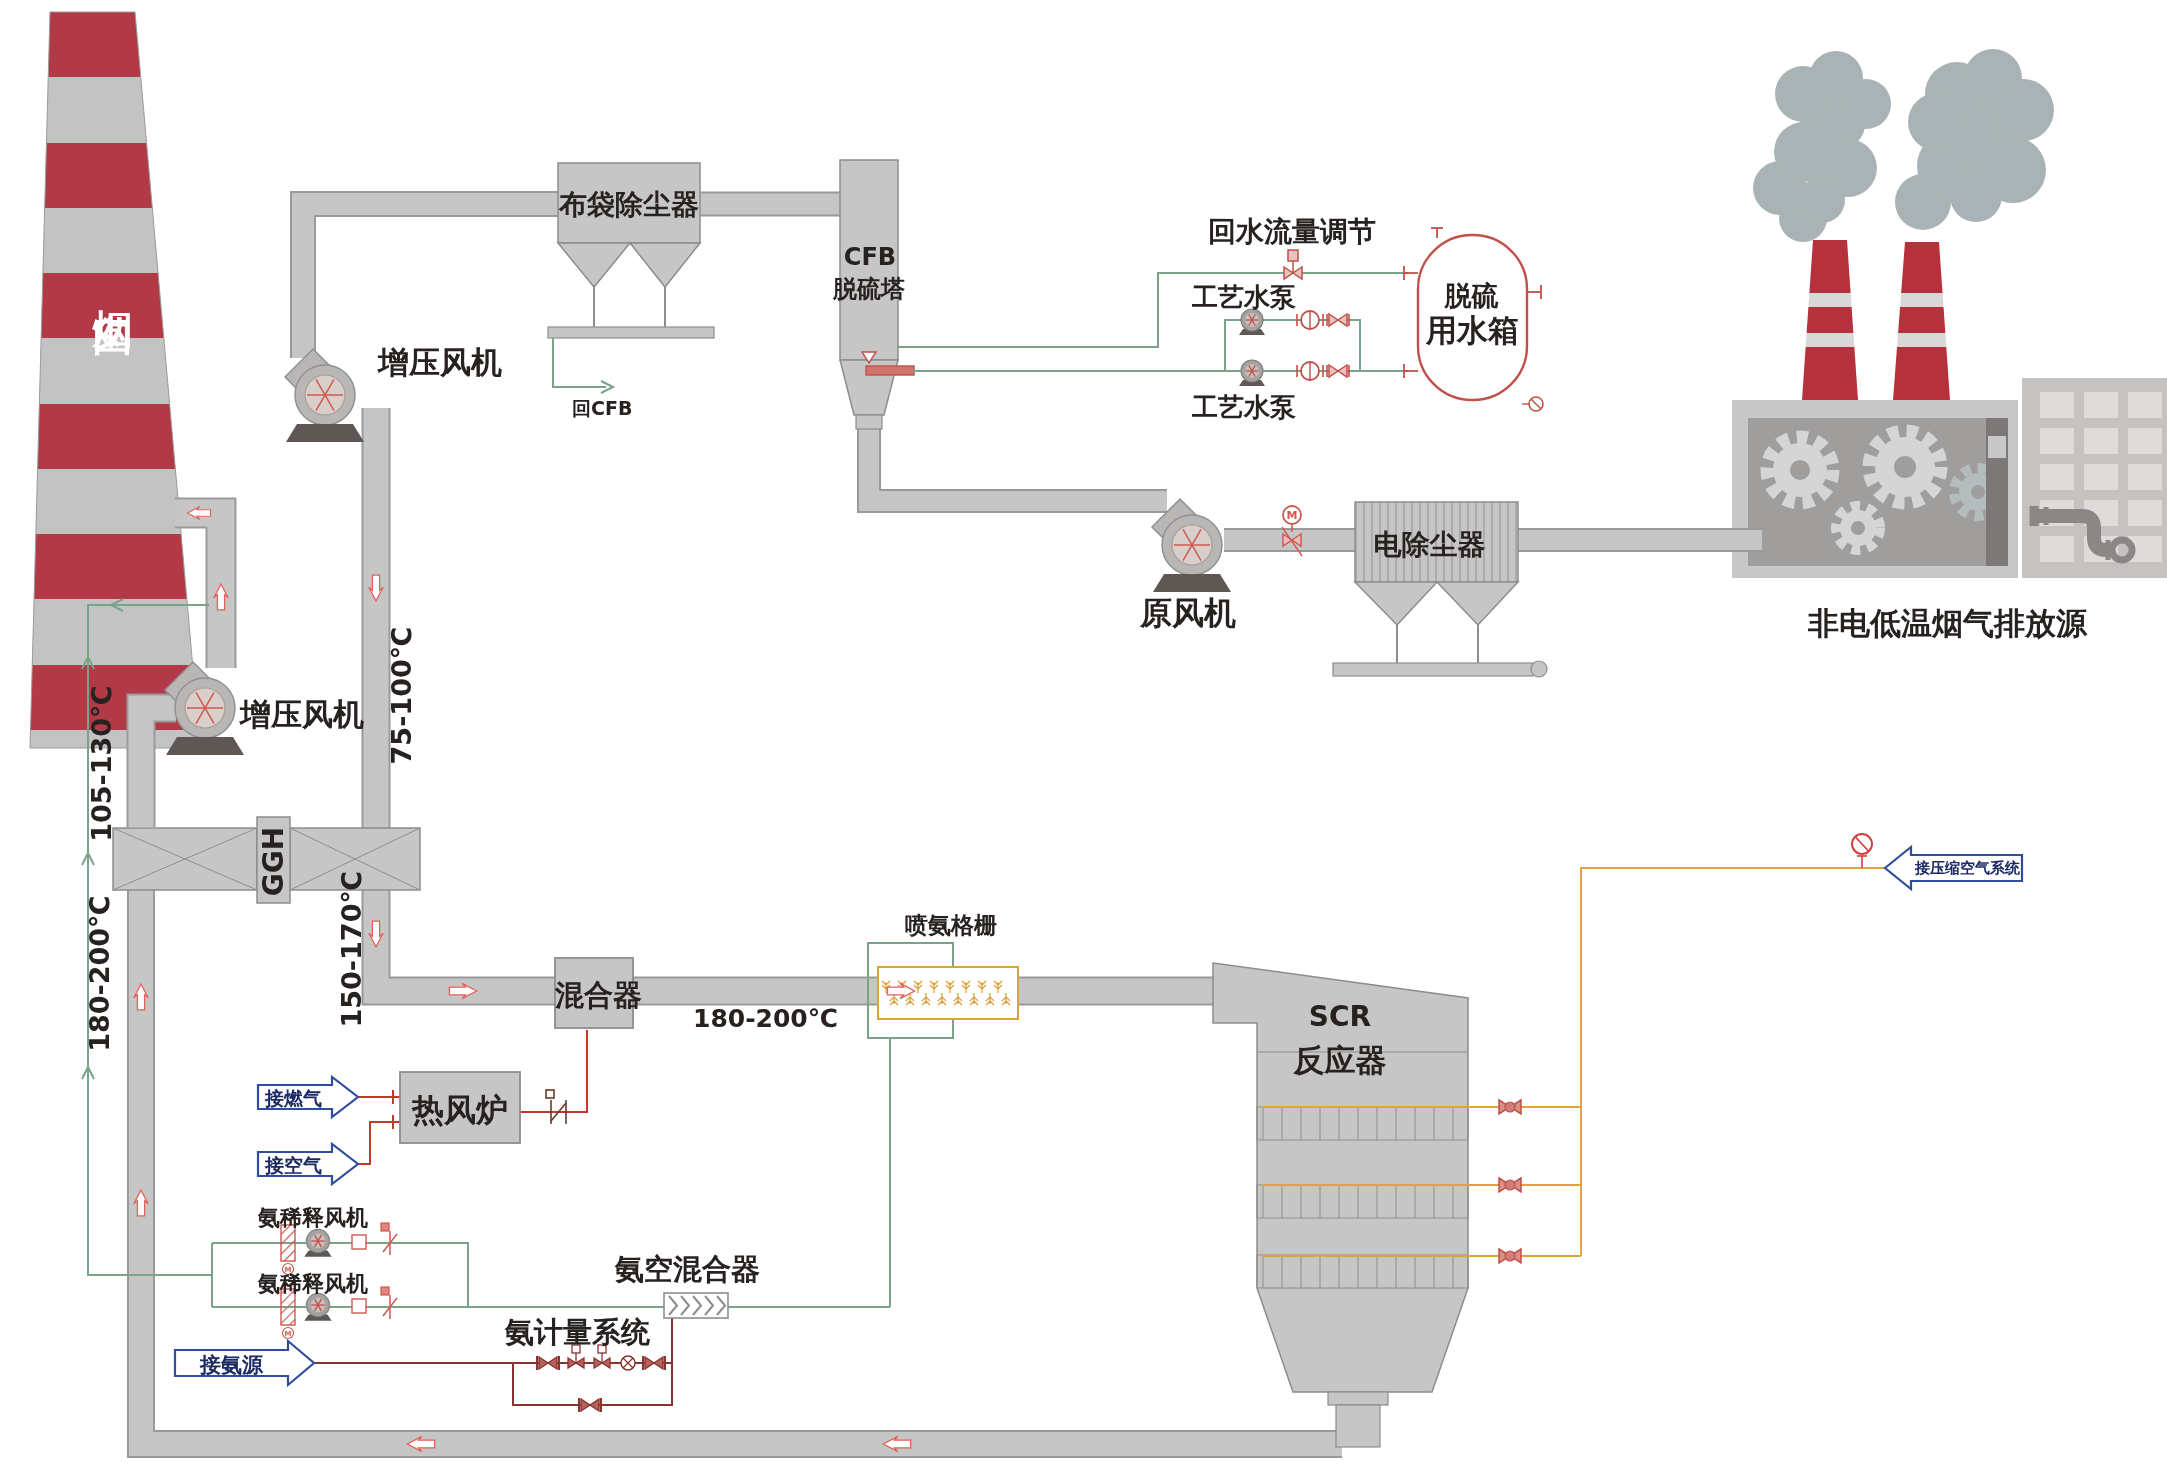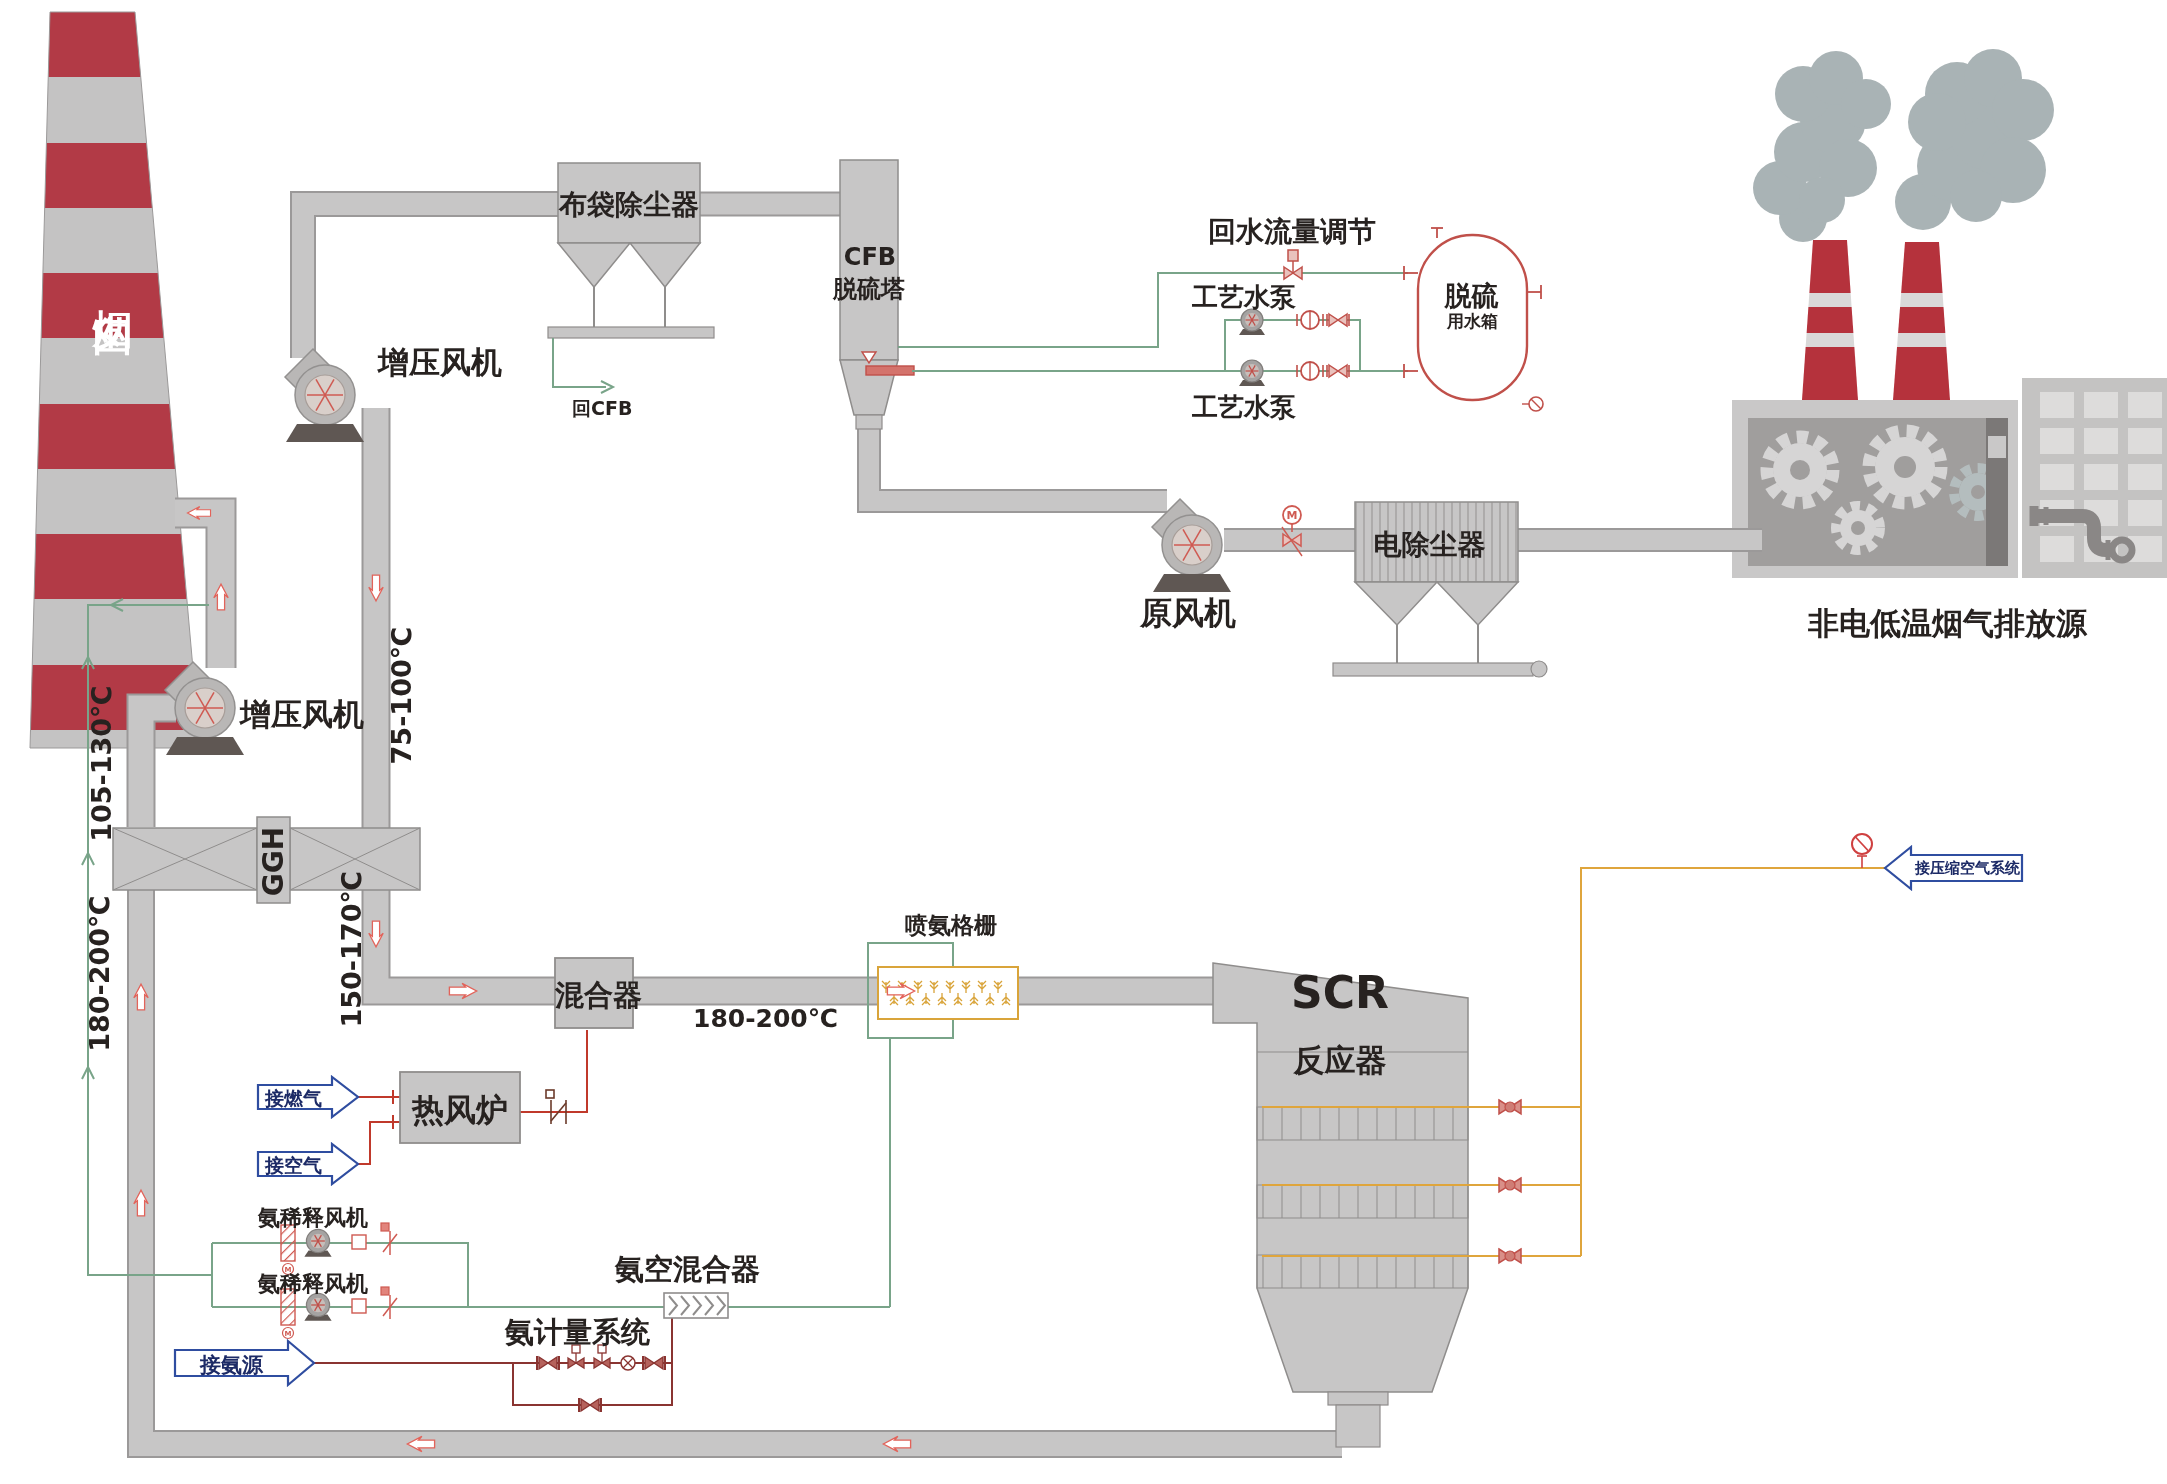--- a/index.html
+++ b/index.html
@@ -480,28 +480,28 @@
 <div class="lbl" style="left:378px;top:342px;font-size:31px;">增压风机</div>
 <div class="lbl" style="left:240px;top:694px;font-size:31px;">增压风机</div>
 <div class="lbl rot" style="left:21px;top:748px;width:160px;font-size:27px;">105-130℃</div>
 <div class="lbl rot" style="left:326px;top:680px;width:150px;font-size:27px;">75-100℃</div>
 <div class="lbl rot" style="left:19px;top:958px;width:160px;font-size:27px;">180-200℃</div>
 <div class="lbl rot" style="left:276px;top:937px;width:150px;font-size:27px;">150-170℃</div>
 <div class="lbl rot" style="left:229px;top:845px;width:89px;font-size:28px;">GGH</div>
 <div class="lbl c" style="left:555px;top:976px;width:78px;font-size:29px;">混合器</div>
 <div class="lbl" style="left:693px;top:1004px;font-size:25px;">180-200℃</div>
 <div class="lbl" style="left:905px;top:910px;font-size:23px;">喷氨格栅</div>
-<div class="lbl c" style="left:1290px;top:967px;width:100px;font-size:44px;">SCR</div>
+<div class="lbl c" style="left:1290px;top:1000px;width:100px;font-size:28px;">SCR</div>
 <div class="lbl c" style="left:1283px;top:1040px;width:114px;font-size:31px;">反应器</div>
 <div class="lbl c" style="left:400px;top:1089px;width:120px;font-size:32px;">热风炉</div>
 <div class="lbl" style="left:1140px;top:592px;font-size:32px;">原风机</div>
 <div class="lbl c" style="left:1355px;top:526px;width:149px;font-size:28px;">电除尘器</div>
 <div class="lbl" style="left:1808px;top:603px;font-size:31px;">非电低温烟气排放源</div>
 <div class="lbl c" style="left:1418px;top:278px;width:107px;font-size:27px;">脱硫</div>
-<div class="lbl c" style="left:1418px;top:310px;width:109px;font-size:17px;">用水箱</div>
+<div class="lbl c" style="left:1418px;top:310px;width:109px;font-size:31px;">用水箱</div>
 <div class="lbl" style="left:1192px;top:280px;font-size:26px;">工艺水泵</div>
 <div class="lbl" style="left:1192px;top:390px;font-size:26px;">工艺水泵</div>
 <div class="lbl" style="left:1208px;top:213px;font-size:28px;">回水流量调节</div>
 <div class="lbl" style="left:258px;top:1203px;font-size:22px;">氨稀释风机</div>
 <div class="lbl" style="left:258px;top:1269px;font-size:22px;">氨稀释风机</div>
 <div class="lbl" style="left:615px;top:1250px;font-size:29px;">氨空混合器</div>
 <div class="lbl" style="left:505px;top:1313px;font-size:29px;">氨计量系统</div>
 <div class="lbl tag" style="left:265px;top:1086px;font-size:19px;">接燃气</div>
 <div class="lbl tag" style="left:265px;top:1153px;font-size:19px;">接空气</div>
 <div class="lbl tag" style="left:200px;top:1351px;font-size:21px;">接氨源</div>

